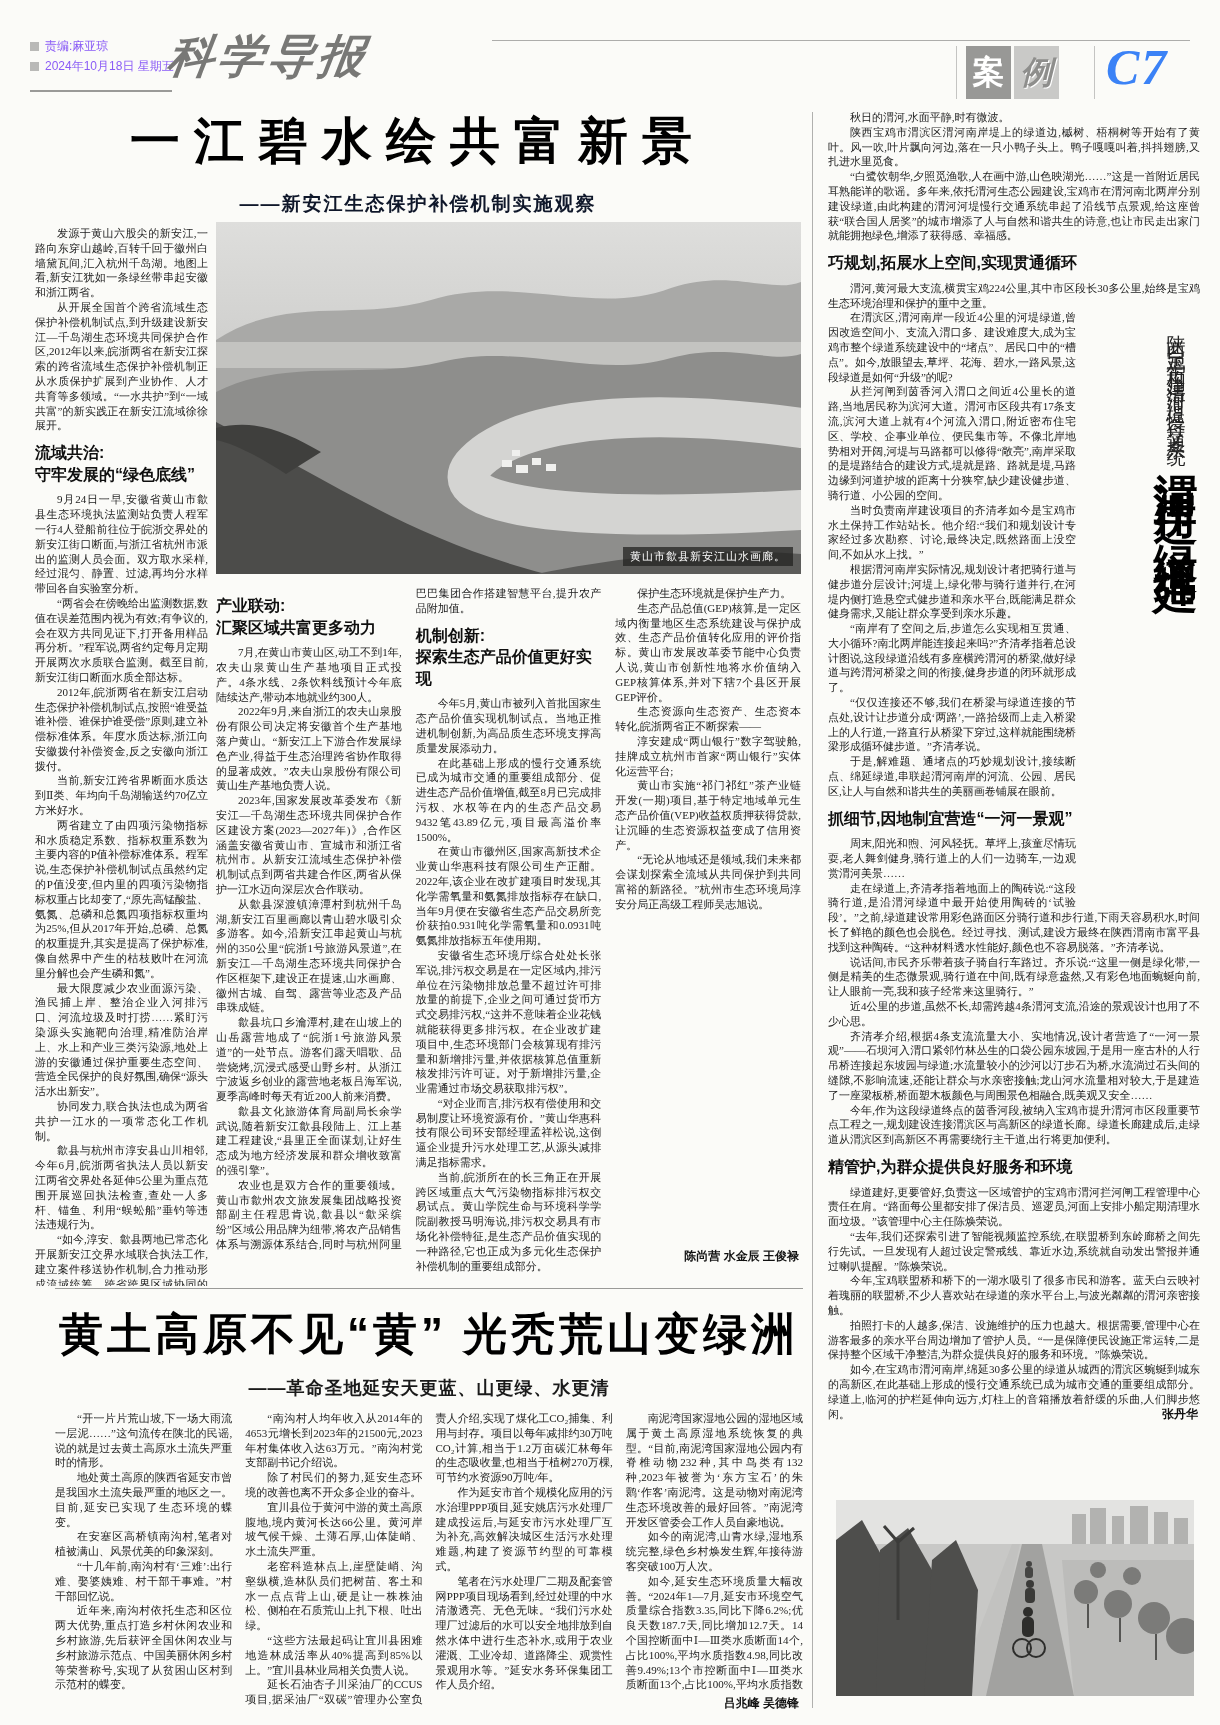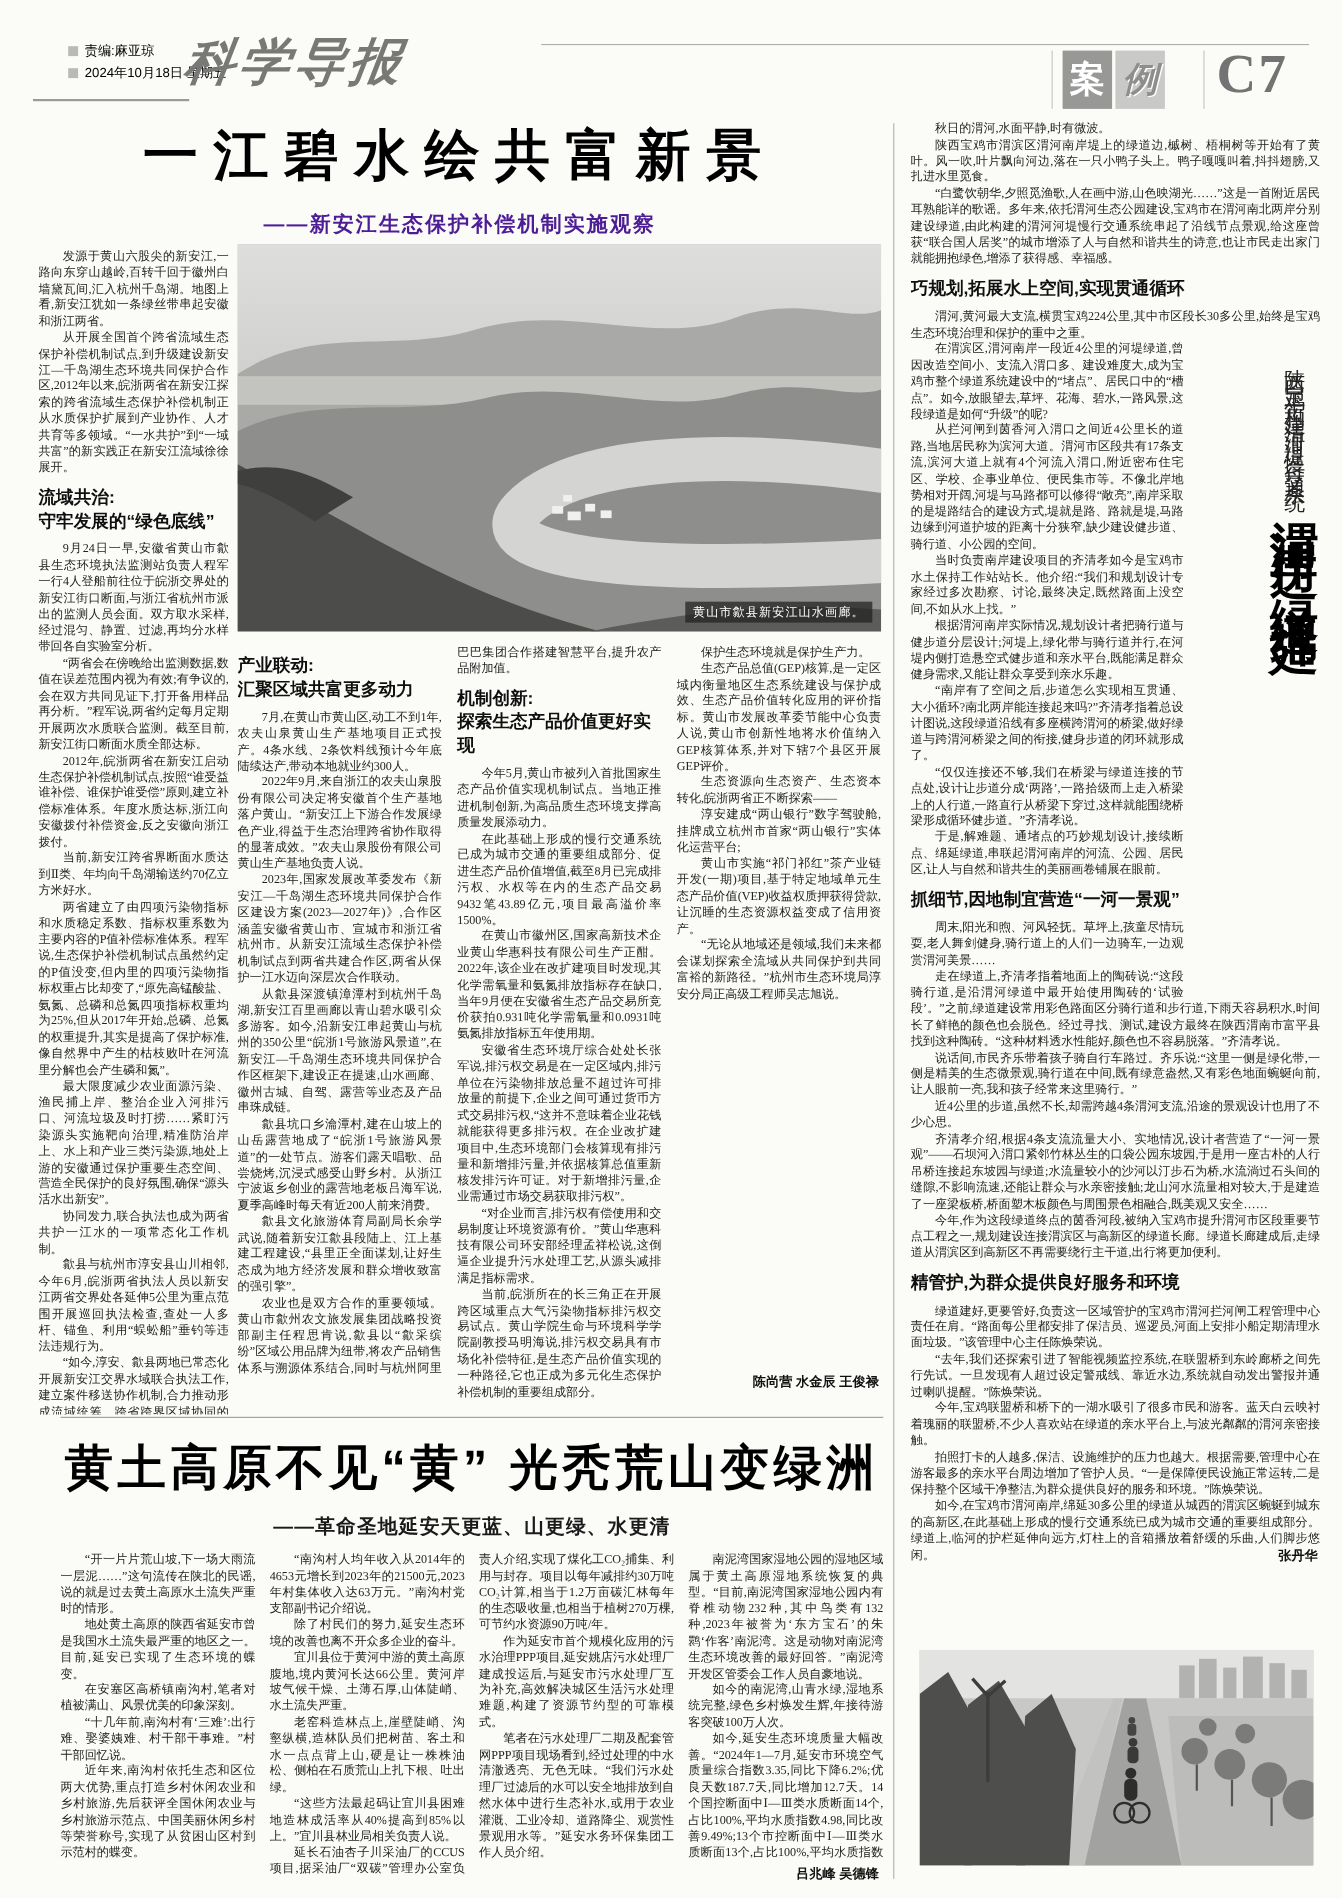--- a/index.html
+++ b/index.html
@@ -6,47 +6,47 @@
   html,body { margin:0; padding:0; }
   body {
     width:1220px; height:1725px; position:relative;
     background:#fbfbf8; color:#1d1d1d;
     font-family:"Liberation Serif","DejaVu Serif",serif;
     overflow:hidden;
   }
   .abs { position:absolute; }
 
   
-  .ed-line { font-family:"Liberation Sans",sans-serif; font-size:12px; color:#000000; line-height:20px; white-space:nowrap;margin-left:32px; }
+  .ed-line { font-family:"Liberation Sans",sans-serif; font-size:12px; color:#8b5cf6; line-height:20px; white-space:nowrap; }
   .sq { display:inline-block; width:9px; height:9px; background:#b9b9b7; margin-right:6px; vertical-align:-1px; }
   .ed-rule { position:absolute; left:30px; top:90px; width:142px; height:2px; background:#9a9a98; }
   .masthead { position:absolute; left:168px; top:26px; font-size:46px; font-weight:700; font-style:italic;
     color:#787876; letter-spacing:4px; transform:skewX(-8deg); font-family:"DejaVu Serif",serif; }
   .top-rule { position:absolute; left:492px; top:40px; width:698px; height:1px; background:#adadab; }
   .vline-badge { position:absolute; width:1px; background:#c4c4c2; }
   .badge { position:absolute; width:45px; height:53px; text-align:center; line-height:53px;
     font-size:32px; font-weight:700; font-family:"Liberation Sans",sans-serif; }
   .badge-an { background:#98989б; background:#989896; color:#ffffff; }
   .badge-li { background:#c9c9c7; color:#8e8e8c; font-family:"DejaVu Serif",serif; font-style:italic;
     text-shadow:1px 1px 0 #ffffff; }
   .page-no { position:absolute; left:1106px; top:38px; font-size:50px; font-weight:700;
-    font-family:"Liberation Serif",serif; color:#737373; letter-spacing:2px; }
+    font-family:"Liberation Serif",serif; color:#3b82f6; letter-spacing:2px;font-style:italic; }
 
   
   p.body-p { margin:0; text-indent:2em; text-align:justify; font-size:11px; line-height:14.8px; color:#222; }
   h3.sec-head { font-family:"Liberation Sans",sans-serif; font-weight:700; color:#0f0f0f;
     font-size:16px; line-height:1.35; margin:9px 0 7px 0; white-space:pre-line; }
   .credit { font-family:"Liberation Sans",sans-serif; font-weight:700; font-size:12px; color:#111;padding-left:26px; }
 
   
   .main { position:absolute; left:35px; top:108px; width:766px; height:1180px; }
   .main-headline { width:100%; text-align:center; font-family:"Liberation Sans",sans-serif;
     font-weight:900; font-size:50px; letter-spacing:14px; color:#000; }
   .main-subtitle { width:100%; text-align:center; font-family:"Liberation Sans",sans-serif;
-    font-weight:600; font-size:19px; letter-spacing:2px; color:#4c1d95; margin-top:16px; }
+    font-weight:600; font-size:19px; letter-spacing:2px; color:#0f172a; margin-top:16px; }
   .col1 { position:absolute; left:0; top:118px; width:173px; height:1060px; overflow:hidden; }
   .photo-wrap { position:absolute; left:181px; top:114px; width:585px; height:352px; background:#c9c9c7; }
   .photo-caption { position:absolute; right:8px; bottom:8px; background:rgba(35,35,33,0.75); color:#fff;
     font-family:"Liberation Sans",sans-serif; font-size:11px; padding:2px 7px; letter-spacing:1px; }
   .flow3 { position:absolute; left:181px; top:478px; width:585px; height:690px; overflow:hidden;
     column-count:3; column-gap:14px; column-fill:auto; }
   .main-byline { position:absolute; right:2px; top:1140px; }
 
   
   .v-divider { position:absolute; left:812px; top:112px; width:1px; height:1596px; background:#b0b0ae; }

